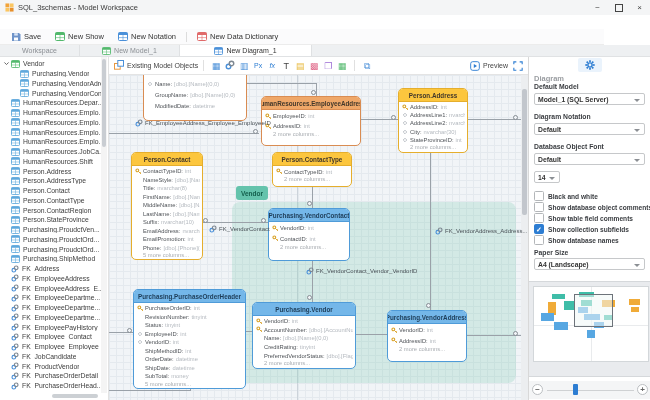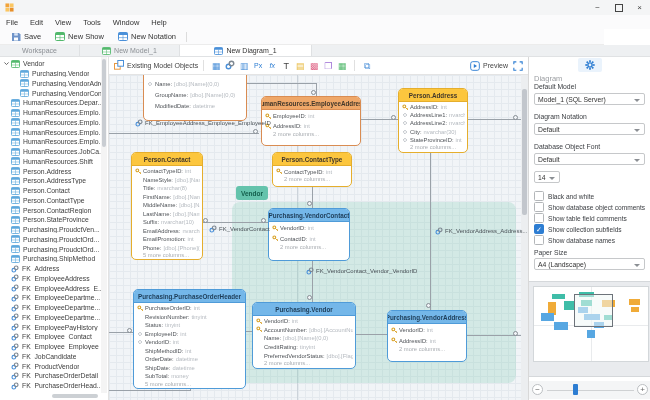--- a/index.html
+++ b/index.html
@@ -51,21 +51,21 @@
   .entity.blue .ent-h{background:#74b7e9;color:#1d3c57;}
   .ent-b{padding:1px 2px 0 3px;}
   .field{display:flex;align-items:center;font-size:5.8px;white-space:nowrap;overflow:hidden;}
   .fic{width:8px;flex:none;display:flex;align-items:center;}
   .fname{color:#4e5257;margin-right:2px;}
   .ftype{color:#b4b9bf;}
   .more-row{font-size:5.8px;color:#a8acb1;padding-left:8px;}
   .cv-vscroll{position:absolute;right:0;top:0;width:7px;height:325px;background:#eceef0;}
   .cv-vthumb{position:absolute;left:1px;top:14px;width:5px;height:126px;background:#c2c6cc;border-radius:2px;}
   
-  .rpanel{position:absolute;left:528px;top:57px;width:122px;height:343px;background:#fff;border-left:1px solid #d8d8d8;box-sizing:border-box;font-size:7px;color:#333;}
+  .rpanel{position:absolute;left:528px;top:57px;width:122px;height:343px;background:#fff;border-left:1px solid #d8d8d8;box-sizing:border-box;font-size:7px;color:#333;font-weight:bold;}
   .rp-gear{position:absolute;left:49px;top:1px;width:24px;height:14px;display:flex;align-items:center;justify-content:center;background:#eaf3fc;border-radius:2px;}
   .rp-head{position:absolute;left:5px;top:17px;font-size:7.5px;color:#9a9da1;}
   .rp-lbl{position:absolute;left:5px;font-size:6.8px;color:#3a3d41;}
   .sel{position:absolute;left:5px;width:111px;height:12px;border:1px solid #c6c8ca;border-radius:2px;background:#fff;display:flex;align-items:center;box-sizing:border-box;padding-left:3px;font-size:6.8px;color:#333;}
   .sel .chev{position:absolute;right:4px;top:4.5px;width:0;height:0;border-left:3px solid transparent;border-right:3px solid transparent;border-top:3.5px solid #8b8f94;}
   .cb-row{position:absolute;left:5px;display:flex;align-items:center;gap:4px;height:10px;white-space:nowrap;}
   .cb{width:8px;height:8px;border:1px solid #b3b6b9;border-radius:1.5px;background:#fff;flex:none;display:flex;align-items:center;justify-content:center;}
   .cb.checked{background:#2d7dd2;border-color:#2d7dd2;color:#fff;font-size:7px;line-height:7px;}
   .cb-lbl{font-size:6.6px;color:#3a3d41;}
   .minimap{position:absolute;left:0;top:224px;width:122px;height:96px;background:#e9ebee;border-top:1px solid #d5d8db;border-bottom:1px solid #d5d8db;box-sizing:border-box;}
@@ -85,36 +85,29 @@
 <div id="app">
   <div class="titlebar">
     <span class="app-ic">
         <svg width="9" height="9" viewBox="0 0 10 10">
           <rect x="0.5" y="0.5" width="4.2" height="4.2" fill="#f2a33a"></rect>
           <rect x="5.3" y="0.5" width="4.2" height="4.2" fill="#fbc661"></rect>
           <rect x="0.5" y="5.3" width="4.2" height="4.2" fill="#fbc661"></rect>
           <rect x="5.3" y="5.3" width="4.2" height="4.2" fill="#e88f2a"></rect>
         </svg>
       </span>
+    <span>SQL_3schemas - Model Workspace</span>
     <span class="win-btns">
       <span class="win-btn">−</span>
       <span class="win-btn">
           <span class="sq"></span>
         </span>
       <span class="win-btn">×</span>
     </span>
   </div>
-  <div class="menubar">
-      <span class="menu-item">File</span>
-      <span class="menu-item">Edit</span>
-      <span class="menu-item">View</span>
-      <span class="menu-item">Tools</span>
-      <span class="menu-item">Window</span>
-      <span class="menu-item">Help</span>
-    </div>
   <div class="toolbar">
       <span class="tb-btn">
         <span class="tb-ic" style="display: flex;">
           <svg width="10" height="10" viewBox="0 0 10 10">
             <path d="M1 1 h7 l1.5 1.5 V9 H1 Z" fill="#6f94c9"></path>
             <rect x="3" y="5.5" width="4" height="3" fill="#fff"></rect>
             <rect x="3.2" y="1.2" width="3.6" height="2.4" fill="#dce7f5"></rect>
           </svg>
         </span>
         <span>Save</span>
@@ -135,20 +128,31 @@
           <svg width="10" height="9" viewBox="0 0 10 9">
             <rect x="0.5" y="0.5" width="9" height="8" rx="1" fill="#fff" stroke="#4a90d9"></rect>
             <path d="M0.5 1.5 q0 -1 1 -1 h7 q1 0 1 1 v1.6 h-9 z" fill="#4a90d9"></path>
             <line x1="0.5" y1="5.6" x2="9.5" y2="5.6" stroke="#4a90d9" stroke-width="0.6"></line>
             <line x1="5" y1="3.1" x2="5" y2="8.5" stroke="#4a90d9" stroke-width="0.6"></line>
           </svg>
         </span>
         <span>New Notation</span>
       </span>
       <span class="tb-sep"></span>
+      <span class="tb-btn">
+        <span class="tb-ic" style="display: flex;">
+          <svg width="10" height="9" viewBox="0 0 10 9">
+            <rect x="0.5" y="0.5" width="9" height="8" rx="1" fill="#fff" stroke="#e06a6a"></rect>
+            <path d="M0.5 1.5 q0 -1 1 -1 h7 q1 0 1 1 v1.6 h-9 z" fill="#e06a6a"></path>
+            <line x1="0.5" y1="5.6" x2="9.5" y2="5.6" stroke="#e06a6a" stroke-width="0.6"></line>
+            <line x1="5" y1="3.1" x2="5" y2="8.5" stroke="#e06a6a" stroke-width="0.6"></line>
+          </svg>
+        </span>
+        <span>New Data Dictionary</span>
+      </span>
     </div>
   <div class="tabbar">
       <div class="tab" style="width: 80px;">
         <span>Workspace</span>
       </div>
       <div class="tab" style="width: 100px;">
         <span class="tab-ic" style="display: flex;">
           <svg width="9" height="8" viewBox="0 0 10 9">
             <rect x="0.5" y="0.5" width="9" height="8" rx="1" fill="#fff" stroke="#53b96d"></rect>
             <path d="M0.5 1.5 q0 -1 1 -1 h7 q1 0 1 1 v1.6 h-9 z" fill="#53b96d"></path>

